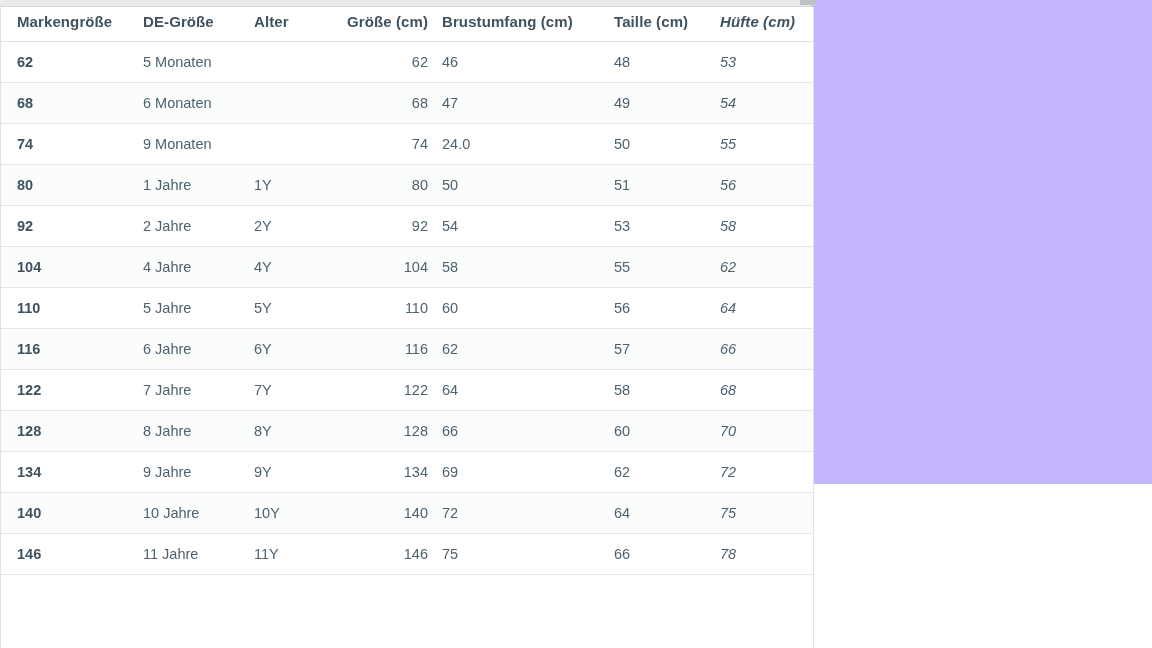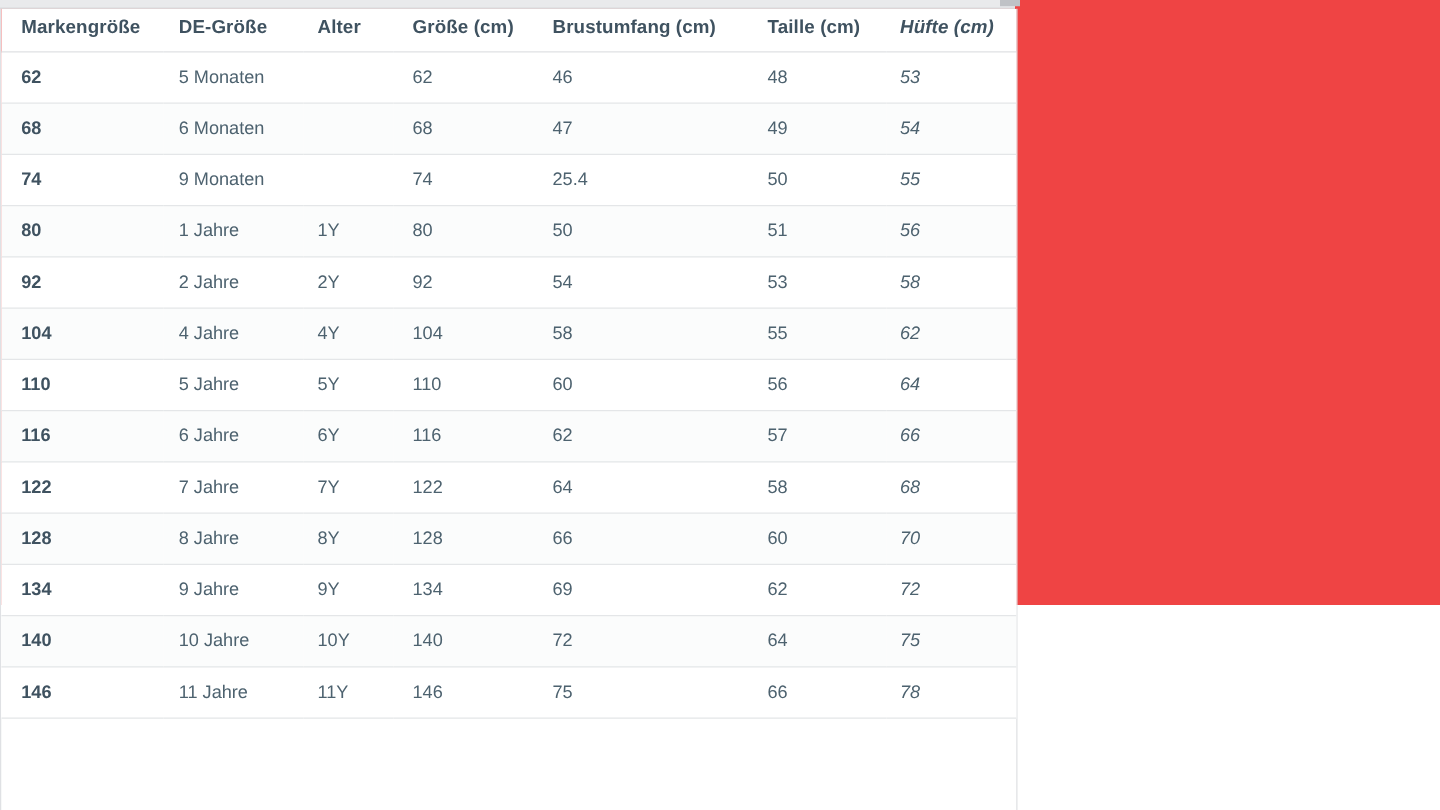--- a/index.html
+++ b/index.html
@@ -13,21 +13,21 @@
     height: 648px;
     overflow: hidden;
     font-family: "Liberation Sans", "DejaVu Sans", sans-serif;
     -webkit-font-smoothing: antialiased;
   }
 
   #page {
     position: relative;
     width: 1152px;
     height: 484px;
-    background: #ef4444;
+    background: #c4b5fd;
   }
 
   
   .top-scroll-track {
     position: absolute;
     left: 0;
     top: 0;
     width: 812px;
     height: 7px;
     background: #e9eaec;
@@ -96,21 +96,21 @@
     color: #3f5260;
   }
 
   tbody tr:nth-child(odd)  { background: #ffffff; }
   tbody tr:nth-child(even) { background: #fbfcfc; }
 
   
   th.h-marke,  td.marke   { padding-left: 16px; }
   th.h-de,     td.de      { padding-left: 12px; }
   th.h-alter,  td.alter   { padding-left: 11px; }
-  th.h-groesse,td.groesse { padding-left: 15px; }
+  th.h-groesse,td.groesse { padding-left: 15px; text-align: right; }
   th.h-brust,  td.brust   { padding-left: 14px; }
   th.h-taille, td.taille  { padding-left: 10px; }
   th.h-huefte, td.huefte  { padding-left: 11px; font-style: italic; }
 </style>
 </head>
 <body>
 
 <div id="page">
 
   <div class="top-scroll-track">
@@ -156,21 +156,21 @@
             <td class="groesse">68</td>
             <td class="brust">47</td>
             <td class="taille">49</td>
             <td class="huefte">54</td>
           </tr>
           <tr>
             <td class="marke">74</td>
             <td class="de">9 Monaten</td>
             <td class="alter"></td>
             <td class="groesse">74</td>
-            <td class="brust">25.4</td>
+            <td class="brust">24.0</td>
             <td class="taille">50</td>
             <td class="huefte">55</td>
           </tr>
           <tr>
             <td class="marke">80</td>
             <td class="de">1 Jahre</td>
             <td class="alter">1Y</td>
             <td class="groesse">80</td>
             <td class="brust">50</td>
             <td class="taille">51</td>

